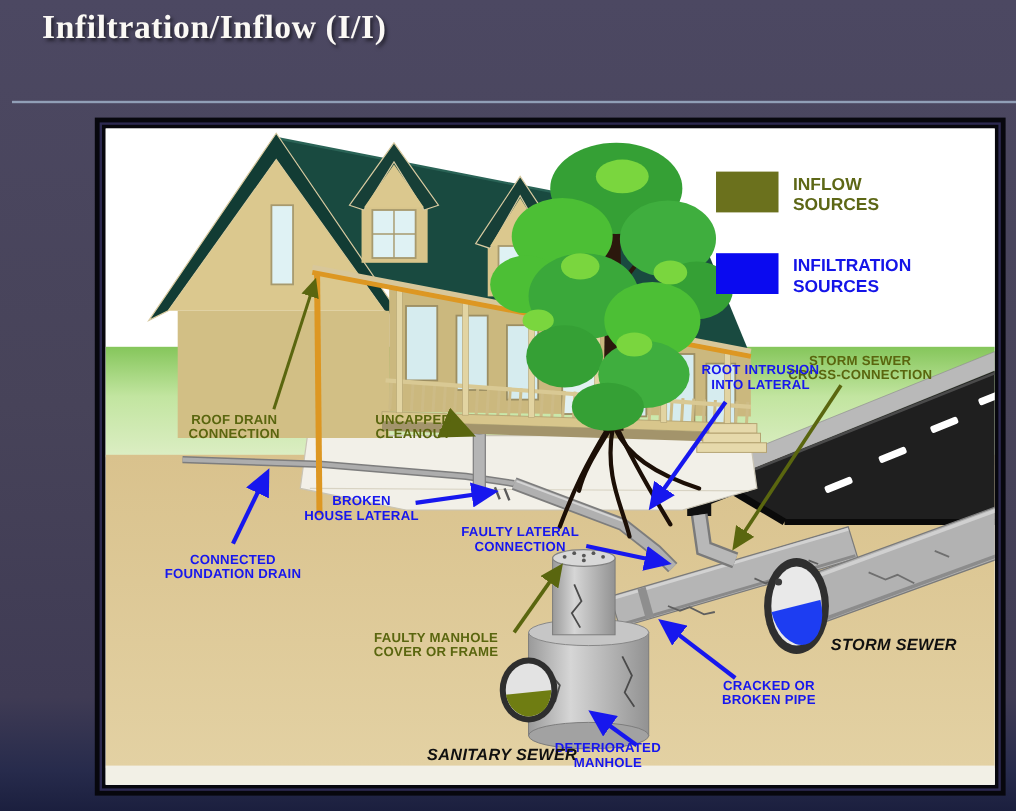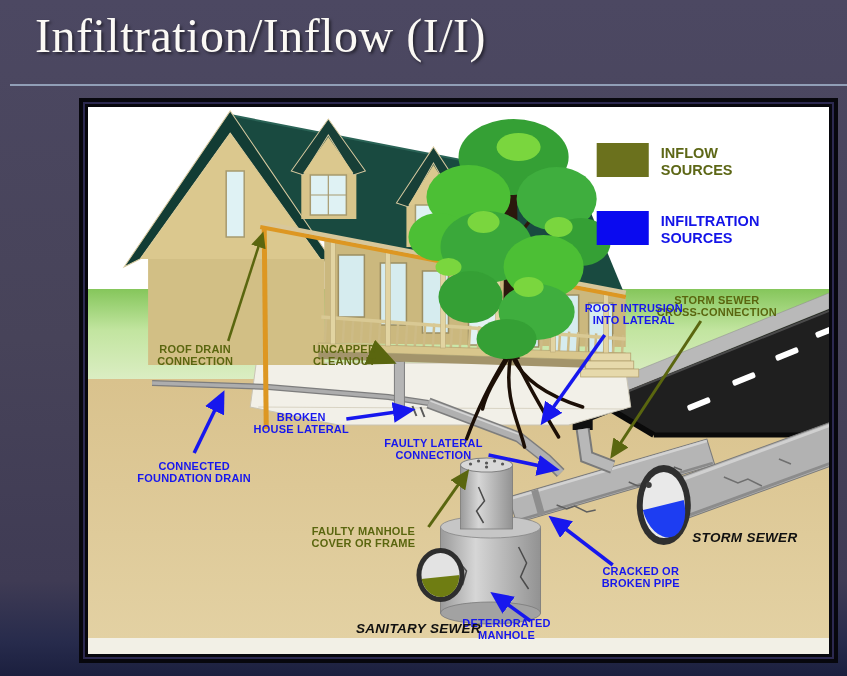--- a/index.html
+++ b/index.html
@@ -4,21 +4,21 @@
 <style>
   html,body{margin:0;padding:0;}
   body{
     width:847px;height:676px;overflow:hidden;position:relative;
     background:linear-gradient(180deg,#4c4862 0%,#474359 50%,#3f3b54 86%,#272b4c 95%,#1b1f3e 100%);
     font-family:"Liberation Sans",sans-serif;
   }
   .slide-title{
     position:absolute;left:35px;top:8px;
     font-family:"Liberation Serif",serif;
-    font-size:48px;font-weight:normal;color:#fbf9f5;
+    font-size:28px;font-weight:bold;color:#fbf9f5;
     text-shadow:2px 2px 3px rgba(0,0,0,.5);
     letter-spacing:.5px;white-space:nowrap;
   }
   .title-divider{
     position:absolute;left:10px;top:84px;right:0;height:2px;
     background:#9eafc7;opacity:.85;
   }
   .picture-frame{
     position:absolute;left:79px;top:98px;width:759px;height:565px;
     background:#07070d;padding:4px;box-sizing:border-box;

